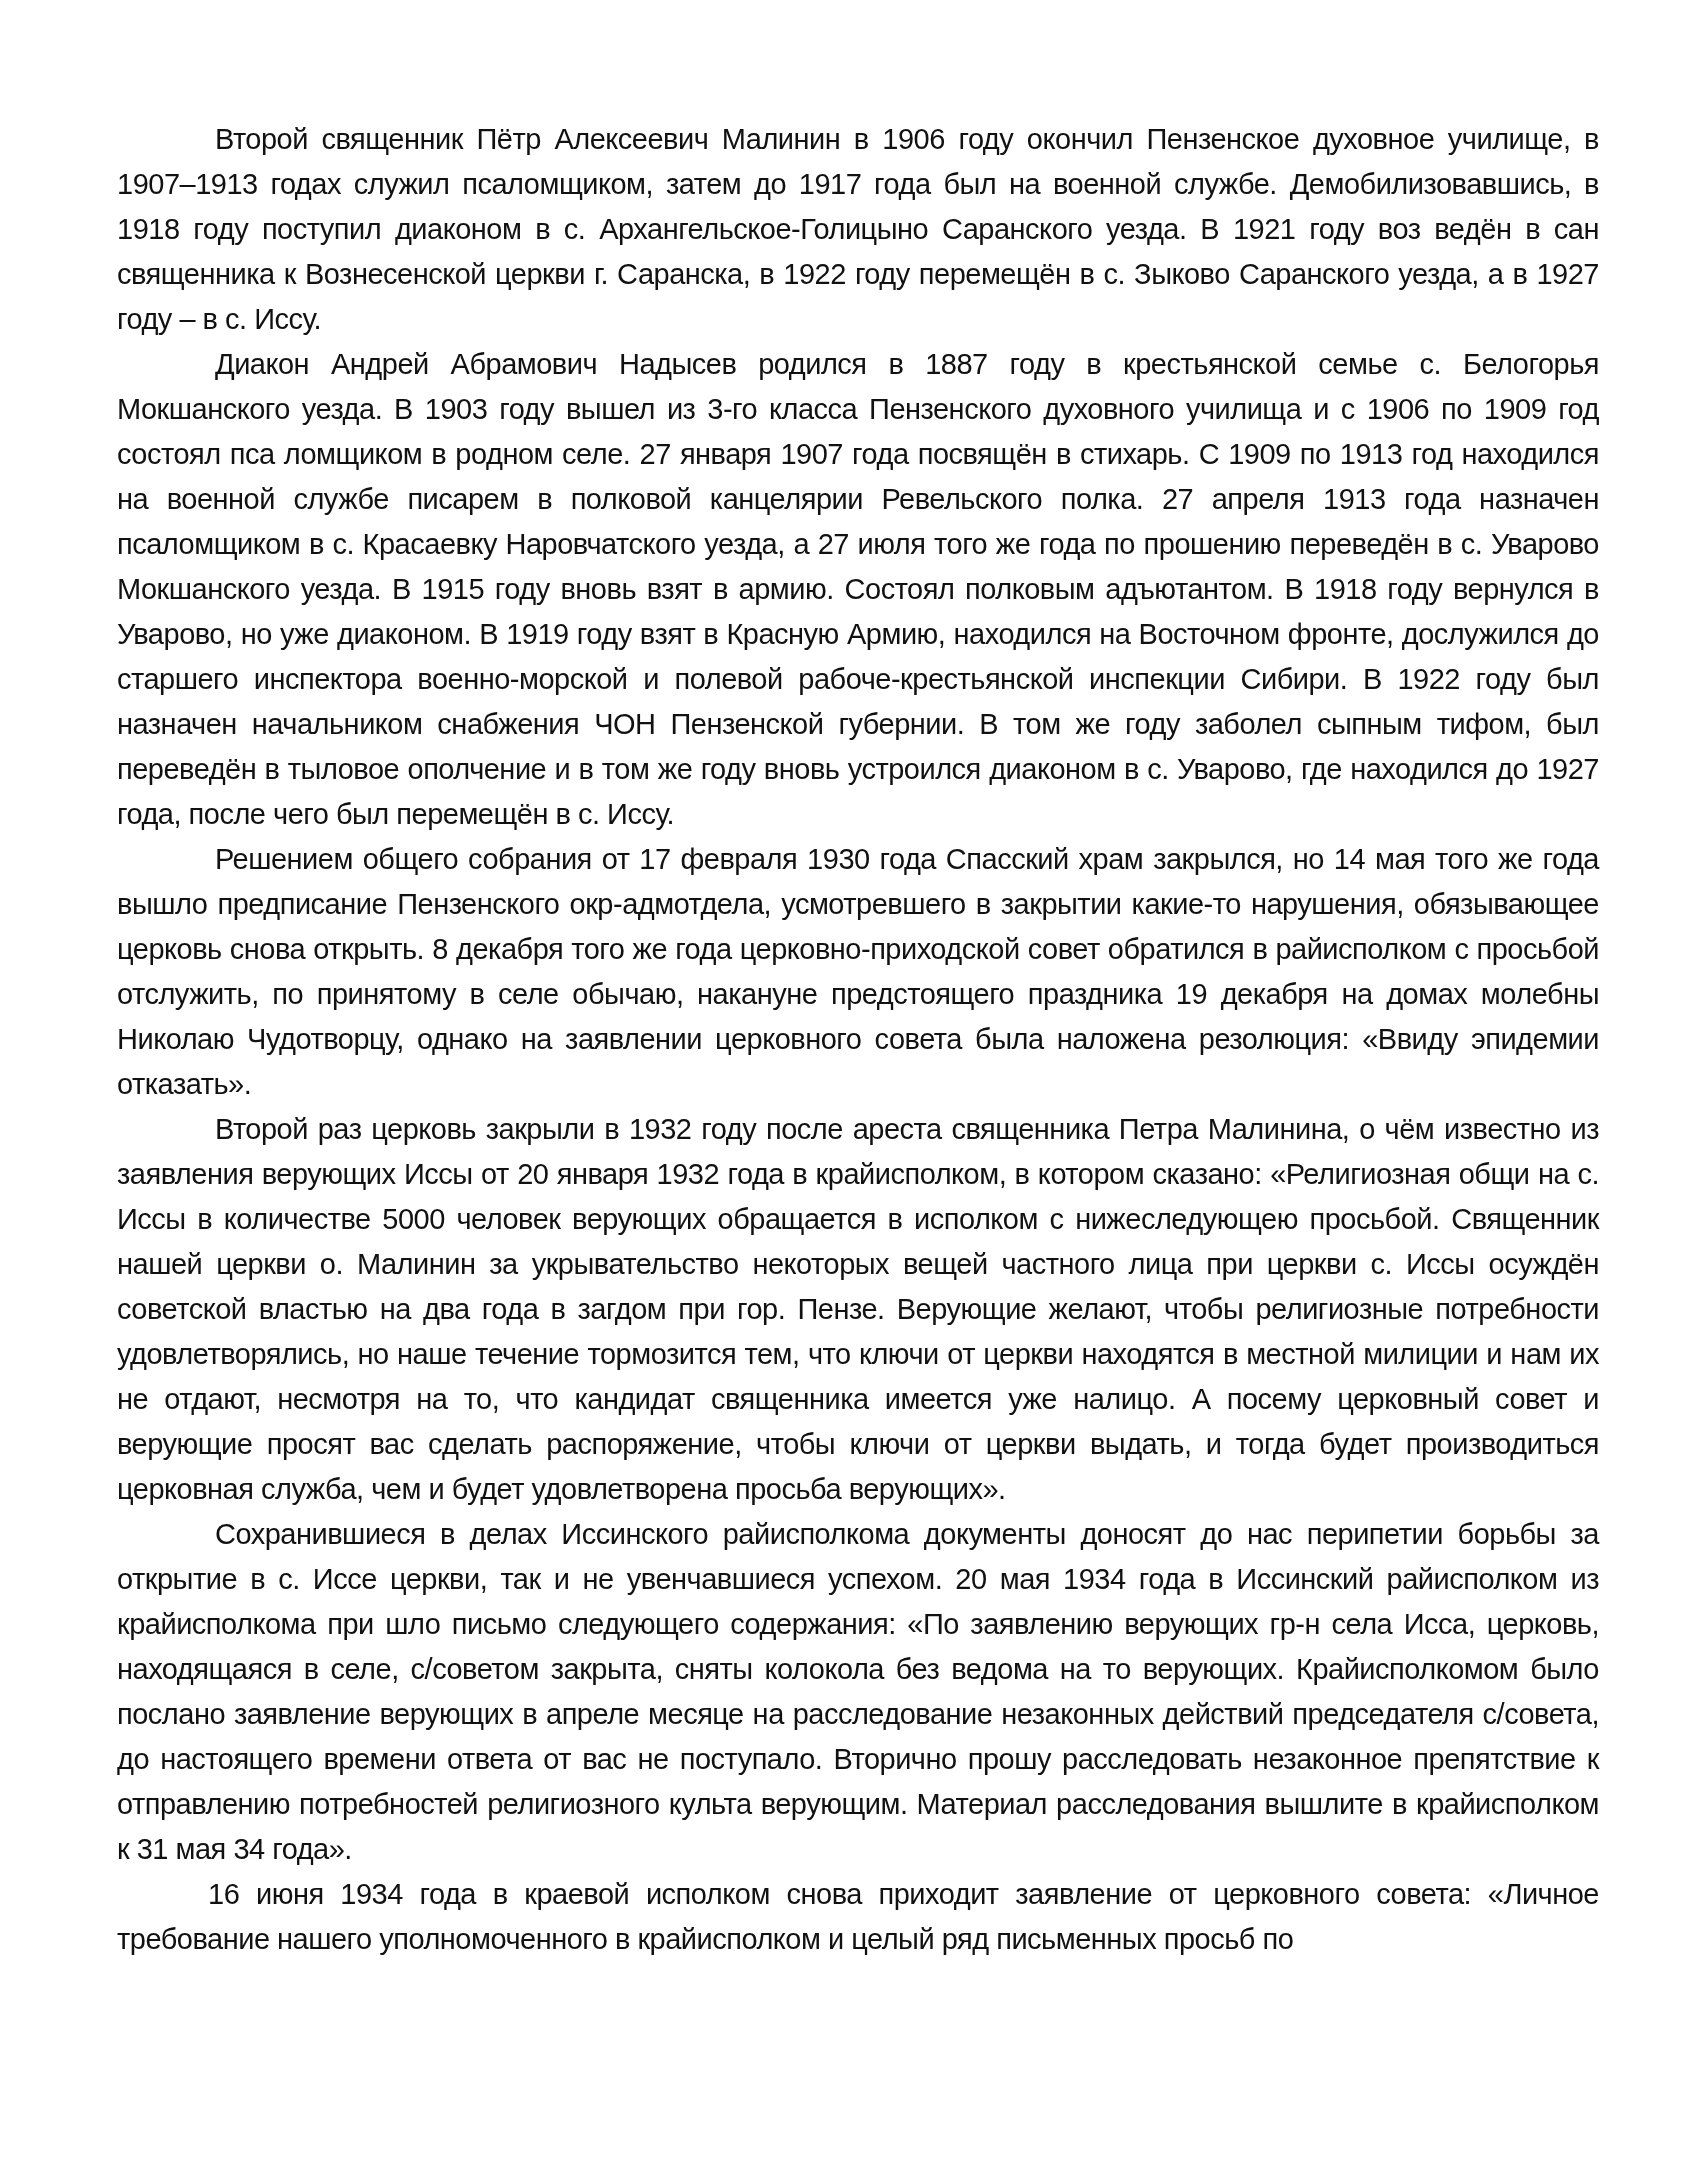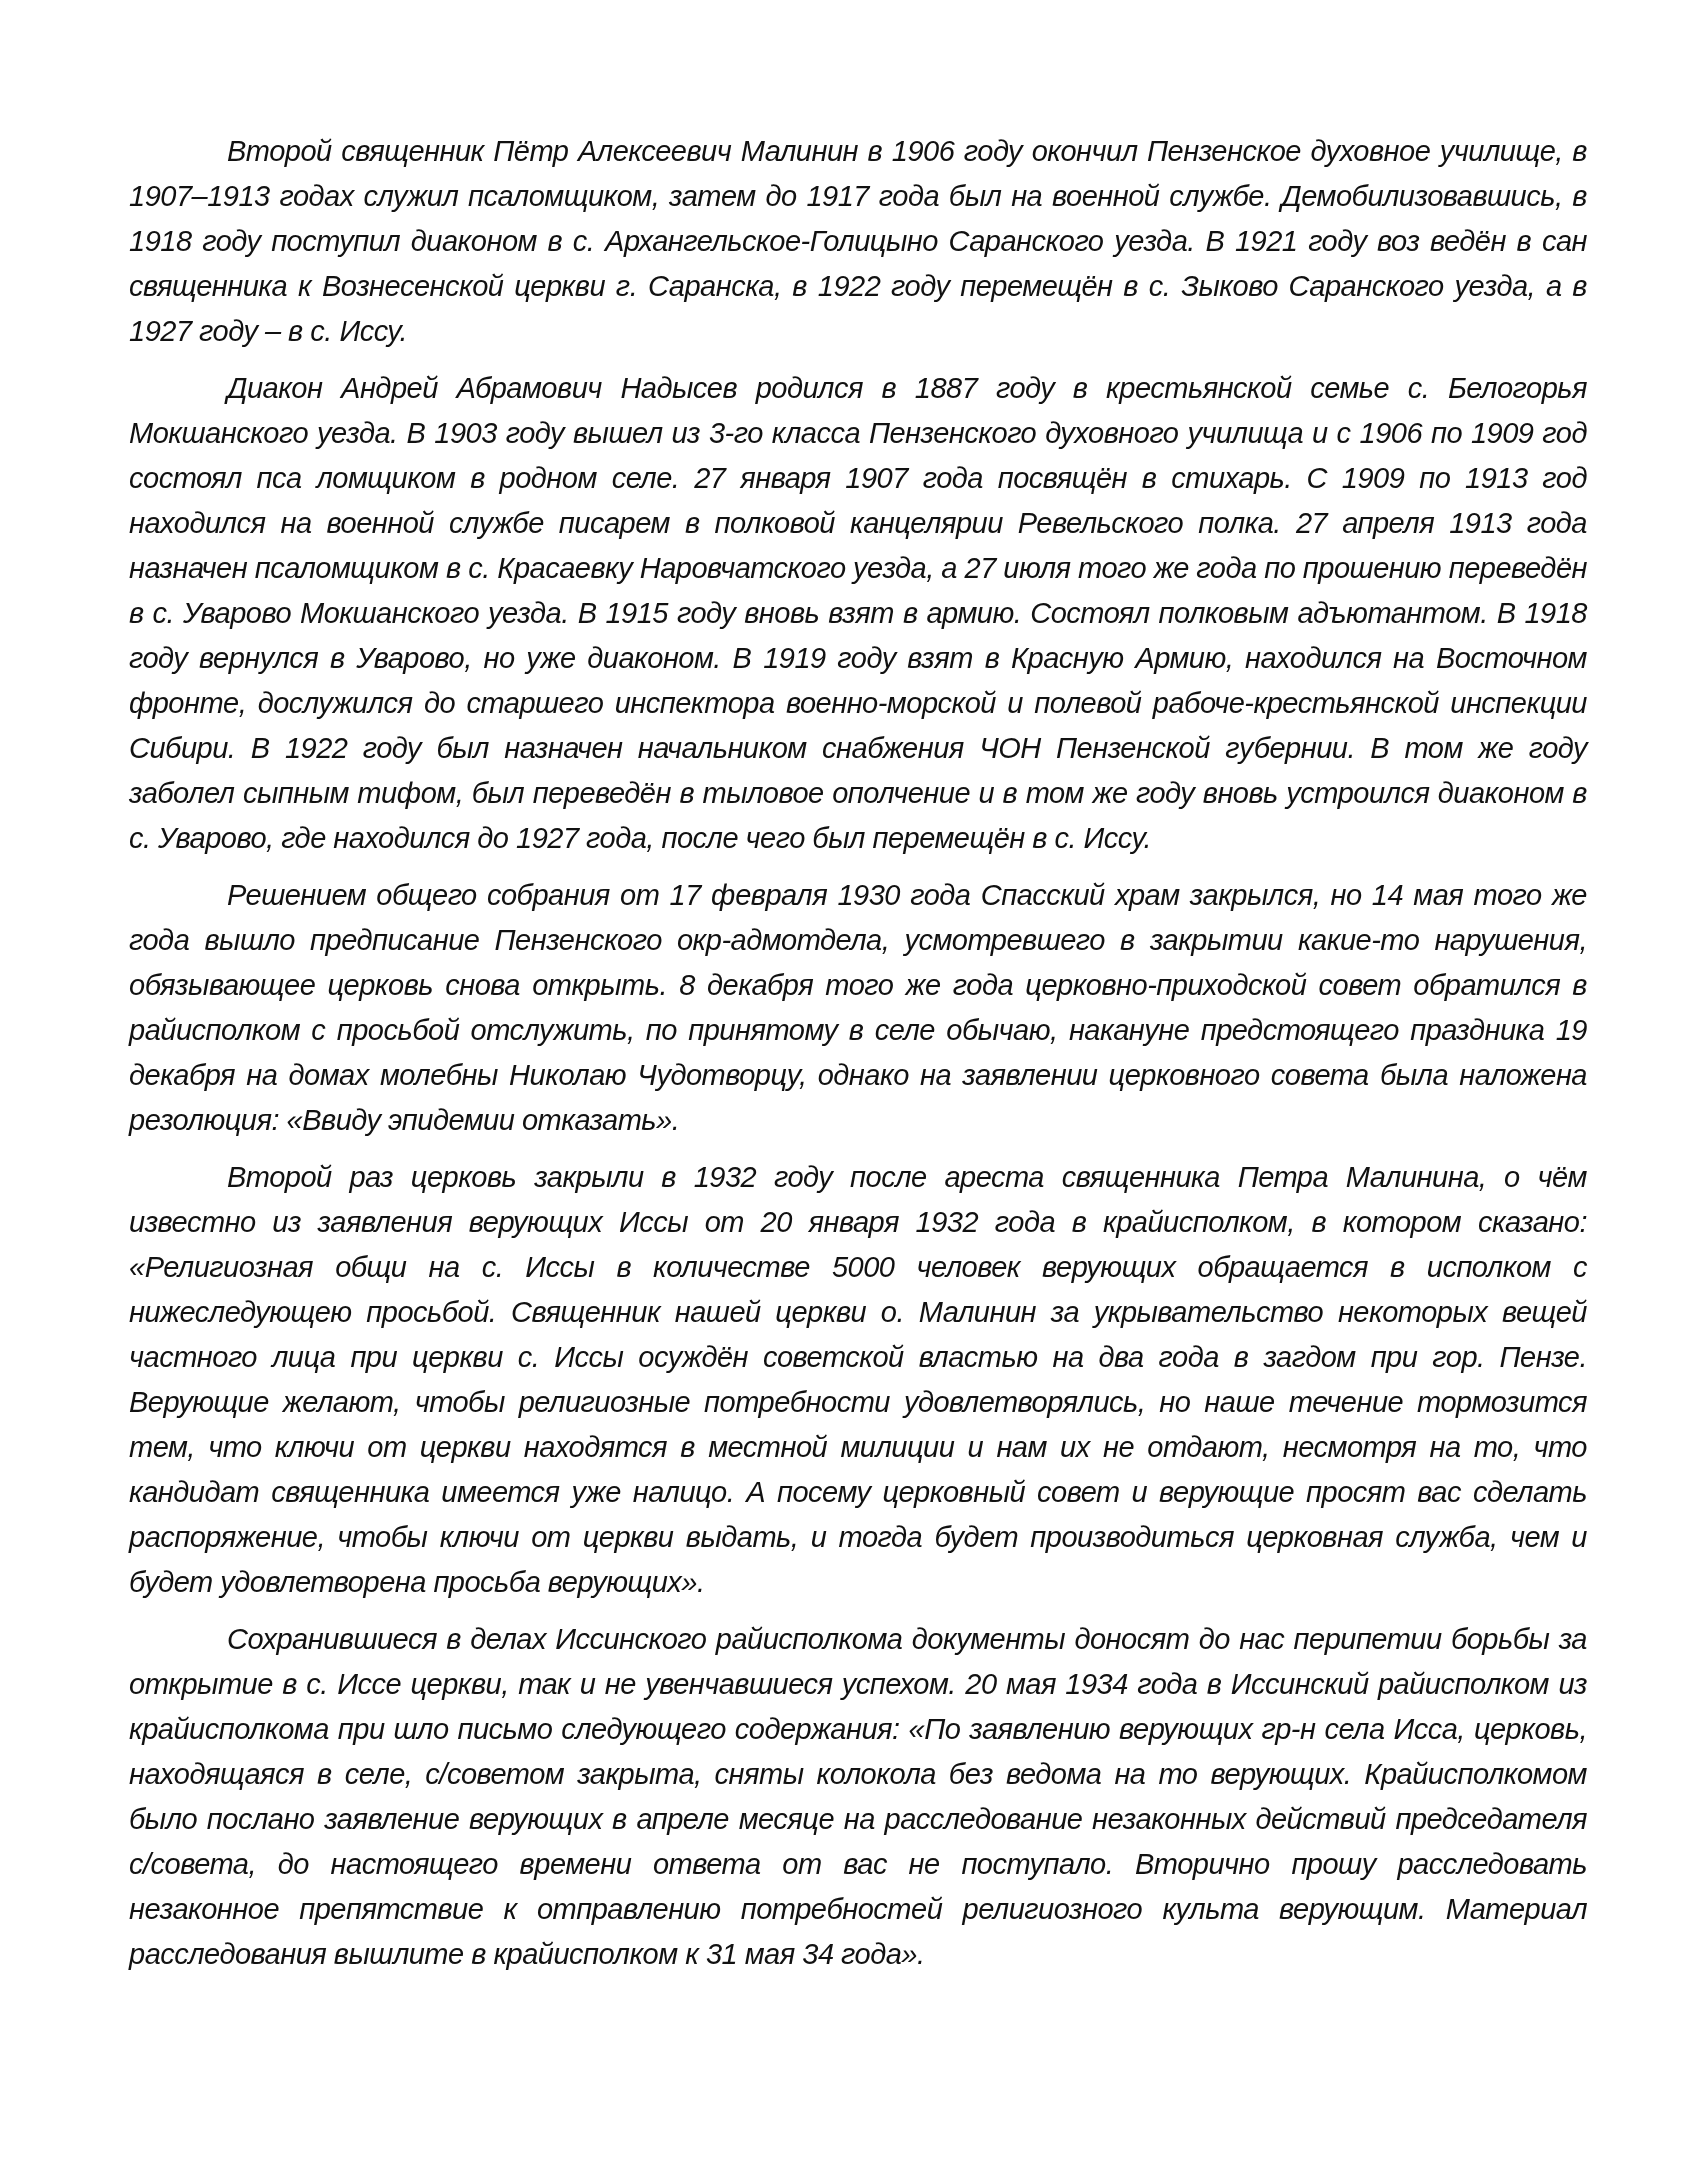--- a/index.html
+++ b/index.html
@@ -20,32 +20,32 @@
       width: 1482px;
       color: #111111;
       font-family: "Liberation Sans Narrow", "Liberation Sans", "DejaVu Sans", sans-serif;
       font-size: 29px;
       line-height: 45px;
       text-align: justify;
       letter-spacing: -0.5px;
       word-spacing: 0px;
     }
     .page p {
-      margin: 12px;
+      margin: 0;
       text-indent: 98px;
       hyphens: none;
-      font-style: italic;
     }
     .page p.indent-short {
       text-indent: 91px;
     }
   </style>
 </head>
 <body>
 
 <div class="page">
   <p>Второй священник Пётр Алексеевич Малинин в 1906 году окончил Пензенское духовное училище, в 1907–1913 годах служил псаломщиком, затем до 1917 года был на военной службе. Демобилизовавшись, в 1918 году поступил диаконом в с. Архангельское-Голицыно Саранского уезда. В 1921 году воз ведён в сан священника к Вознесенской церкви г. Саранска, в 1922 году перемещён в с. Зыково Саранского уезда, а в 1927 году – в с. Иссу.</p>
   <p>Диакон Андрей Абрамович Надысев родился в 1887 году в крестьянской семье с. Белогорья Мокшанского уезда. В 1903 году вышел из 3-го класса Пензенского духовного училища и с 1906 по 1909 год состоял пса ломщиком в родном селе. 27 января 1907 года посвящён в стихарь. С 1909 по 1913 год находился на военной службе писарем в полковой канцелярии Ревельского полка. 27 апреля 1913 года назначен псаломщиком в с. Красаевку Наровчатского уезда, а 27 июля того же года по прошению переведён в с. Уварово Мокшанского уезда. В 1915 году вновь взят в армию. Состоял полковым адъютантом. В 1918 году вернулся в Уварово, но уже диаконом. В 1919 году взят в Красную Армию, находился на Восточном фронте, дослужился до старшего инспектора военно-морской и полевой рабоче-крестьянской инспекции Сибири. В 1922 году был назначен начальником снабжения ЧОН Пензенской губернии. В том же году заболел сыпным тифом, был переведён в тыловое ополчение и в том же году вновь устроился диаконом в с. Уварово, где находился до 1927 года, после чего был перемещён в с. Иссу.</p>
   <p>Решением общего собрания от 17 февраля 1930 года Спасский храм закрылся, но 14 мая того же года вышло предписание Пензенского окр-адмотдела, усмотревшего в закрытии какие-то нарушения, обязывающее церковь снова открыть. 8 декабря того же года церковно-приходской совет обратился в райисполком с просьбой отслужить, по принятому в селе обычаю, накануне предстоящего праздника 19 декабря на домах молебны Николаю Чудотворцу, однако на заявлении церковного совета была наложена резолюция: «Ввиду эпидемии отказать».</p>
   <p>Второй раз церковь закрыли в 1932 году после ареста священника Петра Малинина, о чём известно из заявления верующих Иссы от 20 января 1932 года в крайисполком, в котором сказано: «Религиозная общи на с. Иссы в количестве 5000 человек верующих обращается в исполком с нижеследующею просьбой. Священник нашей церкви о. Малинин за укрывательство некоторых вещей частного лица при церкви с. Иссы осуждён советской властью на два года в загдом при гор. Пензе. Верующие желают, чтобы религиозные потребности удовлетворялись, но наше течение тормозится тем, что ключи от церкви находятся в местной милиции и нам их не отдают, несмотря на то, что кандидат священника имеется уже налицо. А посему церковный совет и верующие просят вас сделать распоряжение, чтобы ключи от церкви выдать, и тогда будет производиться церковная служба, чем и будет удовлетворена просьба верующих».</p>
   <p>Сохранившиеся в делах Иссинского райисполкома документы доносят до нас перипетии борьбы за открытие в с. Иссе церкви, так и не увенчавшиеся успехом. 20 мая 1934 года в Иссинский райисполком из крайисполкома при шло письмо следующего содержания: «По заявлению верующих гр-н села Исса, церковь, находящаяся в селе, с/советом закрыта, сняты колокола без ведома на то верующих. Крайисполкомом было послано заявление верующих в апреле месяце на расследование незаконных действий председателя с/совета, до настоящего времени ответа от вас не поступало. Вторично прошу расследовать незаконное препятствие к отправлению потребностей религиозного культа верующим. Материал расследования вышлите в крайисполком к 31 мая 34 года».</p>
+  <p class="indent-short">16 июня 1934 года в краевой исполком снова приходит заявление от церковного совета: «Личное требование нашего уполномоченного в крайисполком и целый ряд письменных просьб по</p>
 </div>
 
 
 </body></html>

